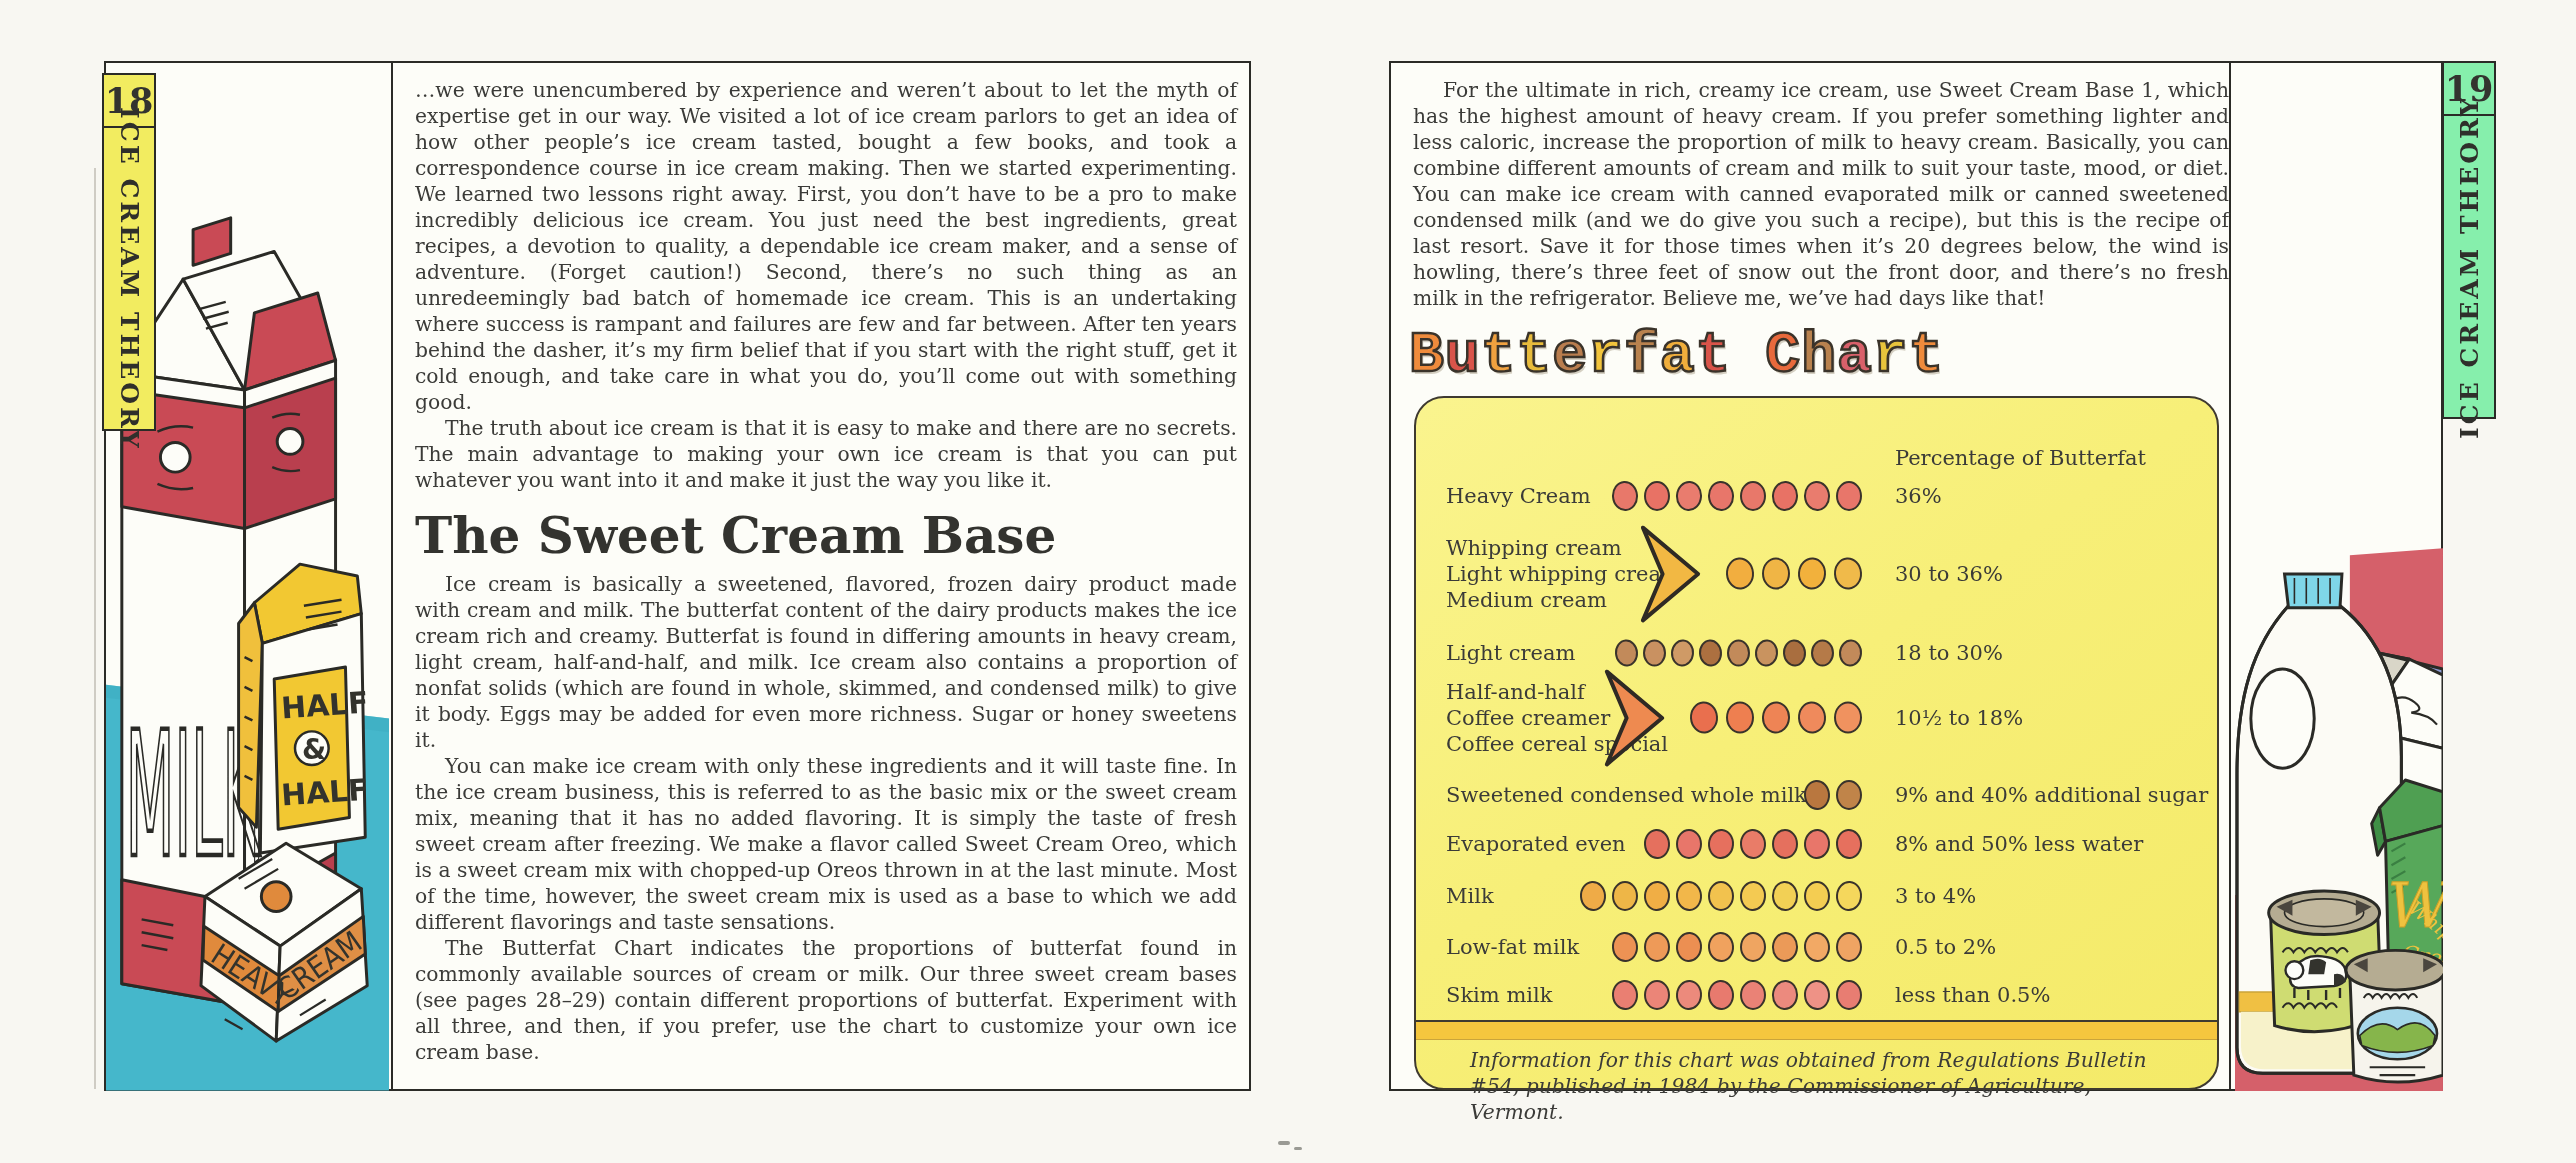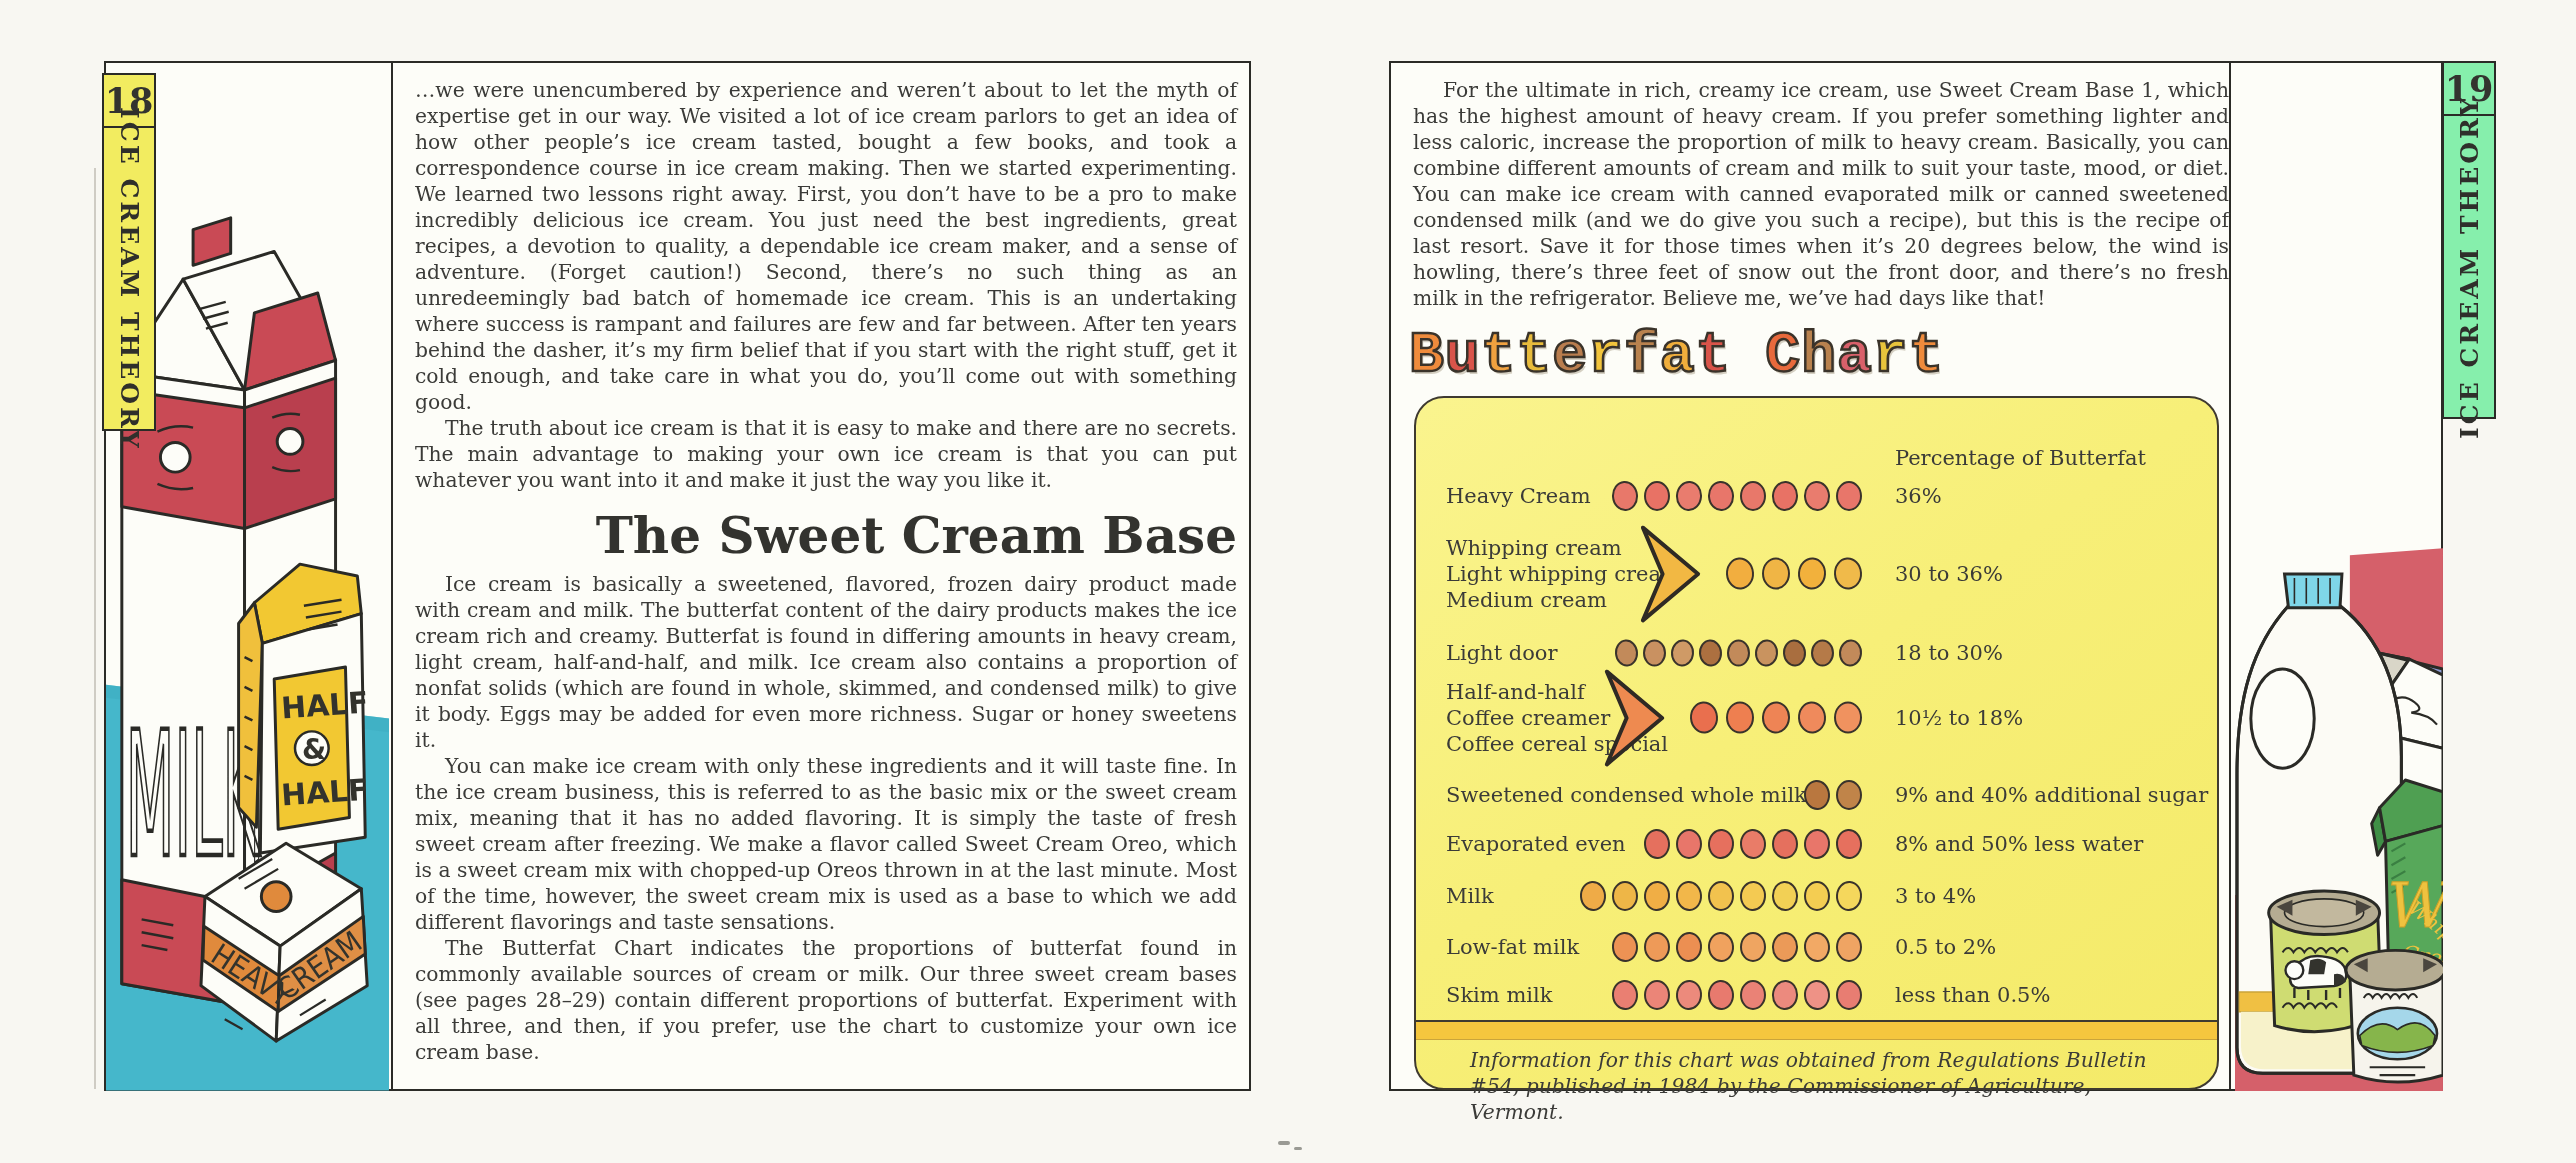--- a/index.html
+++ b/index.html
@@ -26,21 +26,21 @@
 
   .col-divider{position:absolute;top:0;width:2px;height:100%;background:#2b2b27;}
   .div-left{left:285px;}
   .div-right{left:838px;}
 
   
   .text-col{position:absolute;left:309px;top:14px;width:822px;}
   .para{margin:0;text-indent:30px;font-size:20.3px;line-height:26px;text-align:justify;color:#3b3b38;}
   .para.no-indent{text-indent:0;}
   .section-heading{margin:16px 0 8px 0;font-size:50px;line-height:54px;font-weight:bold;color:#33332f;
-                   font-family:"DejaVu Serif",serif;letter-spacing:0px;text-align:right;}
+                   font-family:"DejaVu Serif",serif;letter-spacing:0px;}
   .intro-col{position:absolute;left:22px;top:14px;width:816px;}
 
   
   .chart-title{position:absolute;left:18px;top:260px;width:822px;white-space:nowrap;z-index:4;
                font-family:Liberation Mono, monospace;font-weight:bold;font-size:58px;letter-spacing:1px;
                -webkit-text-stroke:2.5px #3a332a;text-shadow:2px 3px 0 rgba(90,70,30,.25);}
   .chart-title .sp{display:inline-block;width:34px;}
   .chart-box{position:absolute;left:23px;top:333px;width:805px;height:694px;box-sizing:border-box;
              border:2.5px solid #3f3a30;border-radius:30px;
              background:linear-gradient(145deg,#faf48e 0%,#f7ef78 45%,#f4ea68 100%);z-index:2;}
@@ -221,21 +221,21 @@
               </span>
               <span class="dot big" style="background: rgb(242, 174, 63); transform: rotate(-4deg);"></span>
               <span class="dot big" style="background: rgb(240, 181, 69); transform: rotate(0deg);"></span>
               <span class="dot big" style="background: rgb(242, 177, 60); transform: rotate(4deg);"></span>
               <span class="dot big" style="background: rgb(240, 186, 74); transform: rotate(-4deg);"></span>
             </div>
             <div class="pct">30 to 36%</div>
           </div>
           <div class="chart-row row-single" style="top: 227px;">
             <div class="row-label">
-              <div>Light door</div>
+              <div>Light cream</div>
             </div>
             <div class="dotgroup">
               <span class="dot small" style="background: rgb(194, 138, 90); transform: rotate(-4deg);"></span>
               <span class="dot small" style="background: rgb(201, 145, 97); transform: rotate(0deg);"></span>
               <span class="dot small" style="background: rgb(207, 154, 102); transform: rotate(4deg);"></span>
               <span class="dot small" style="background: rgb(173, 112, 64); transform: rotate(-4deg);"></span>
               <span class="dot small" style="background: rgb(194, 138, 90); transform: rotate(0deg);"></span>
               <span class="dot small" style="background: rgb(201, 147, 95); transform: rotate(4deg);"></span>
               <span class="dot small" style="background: rgb(169, 110, 63); transform: rotate(-4deg);"></span>
               <span class="dot small" style="background: rgb(181, 122, 72); transform: rotate(0deg);"></span>

